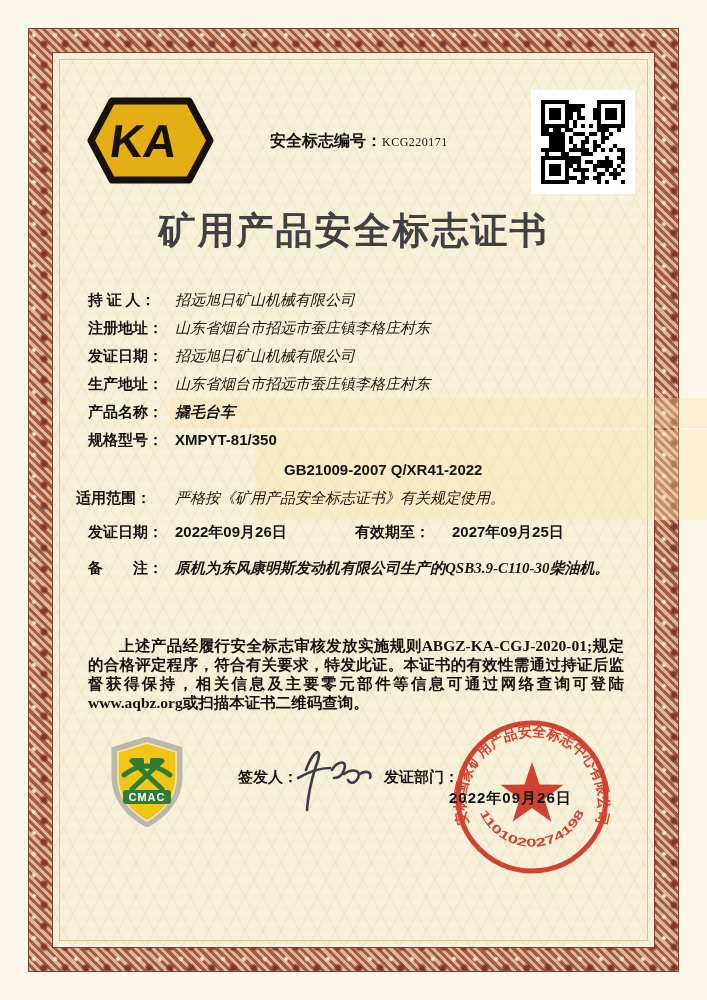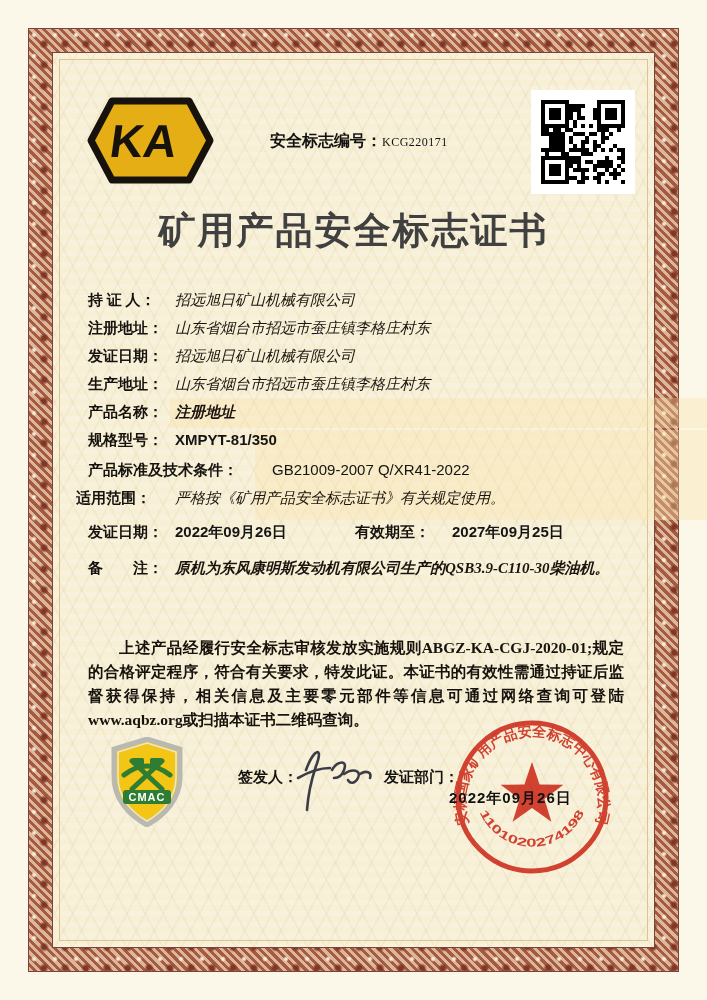--- a/index.html
+++ b/index.html
@@ -23,21 +23,21 @@
 
   .abs{position:absolute;}
   .lab{font-weight:bold;color:#16130f;font-size:15px;white-space:nowrap;}
   .val{color:#1a140d;font-size:15px;font-style:italic;white-space:nowrap;}
   .val-en{color:#141414;font-size:15px;font-weight:bold;font-style:normal;
     font-family:"Liberation Sans","DejaVu Sans",sans-serif;white-space:nowrap;}
   .certno-label{font-size:16px;font-weight:bold;color:#141210;text-align:right;}
   .certno-value{font-size:12px;color:#141210;letter-spacing:.5px;}
   .title{left:0;right:0;top:206px;text-align:center;font-size:37px;font-weight:900;
     color:#404040;letter-spacing:2px;}
-  .statement{left:88px;width:536px;top:636px;font-size:15.5px;line-height:24px;
+  .statement{left:88px;width:536px;top:636px;font-size:15.5px;line-height:19px;
     font-weight:bold;color:#17120c;text-indent:2em;text-align:justify;}
   .stamp-date{left:449px;top:789px;font-size:15px;font-weight:bold;color:#111;
     font-family:"Liberation Sans","DejaVu Sans",sans-serif;letter-spacing:1px;z-index:6;}
   .stamp-svg{left:452px;top:717px;z-index:5;mix-blend-mode:multiply;opacity:.93;}
   .sig-svg{left:292px;top:740px;z-index:3;}
   .qr-box{left:533px;top:92px;width:100px;height:100px;background:#fff;
     box-shadow:0 0 0 2px #fff;}
 </style>
 </head>
 <body>
@@ -222,27 +222,26 @@
   <span class="abs lab" style="left:88px;top:319px;">注册地址：</span>
   <span class="abs val" style="left:175px;top:319px;">山东省烟台市招远市蚕庄镇李格庄村东</span>
 
   <span class="abs lab" style="left:88px;top:347px;">发证日期：</span>
   <span class="abs val" style="left:175px;top:347px;">招远旭日矿山机械有限公司</span>
 
   <span class="abs lab" style="left:88px;top:375px;">生产地址：</span>
   <span class="abs val" style="left:175px;top:375px;">山东省烟台市招远市蚕庄镇李格庄村东</span>
 
   <span class="abs lab" style="left:88px;top:403px;">产品名称：</span>
-  <span class="abs val" style="left:175px;top:403px;font-weight:bold;">注册地址</span>
+  <span class="abs val" style="left:175px;top:403px;font-weight:bold;">撬毛台车</span>
 
   <span class="abs lab" style="left:88px;top:431px;">规格型号：</span>
   <span class="abs val-en" style="left:175px;top:431px;">XMPYT-81/350</span>
 
-  <span class="abs lab" style="left:88px;top:461px;">产品标准及技术条件：</span>
-  <span class="abs val-en" style="left:272px;top:461px;font-weight:normal;">GB21009-2007 Q/XR41-2022</span>
+  <span class="abs val-en" style="left:284px;top:461px;font-weight:bold;">GB21009-2007 Q/XR41-2022</span>
 
   <span class="abs lab" style="left:76px;top:489px;">适用范围：</span>
   <span class="abs val" style="left:175px;top:489px;">严格按《矿用产品安全标志证书》有关规定使用。</span>
 
   <span class="abs lab" style="left:88px;top:523px;">发证日期：</span>
   <span class="abs val-en" style="left:175px;top:523px;">2022年09月26日</span>
   <span class="abs lab" style="left:355px;top:523px;">有效期至：</span>
   <span class="abs val-en" style="left:452px;top:523px;">2027年09月25日</span>
 
   <span class="abs lab" style="left:88px;top:559px;">备　　注：</span>

